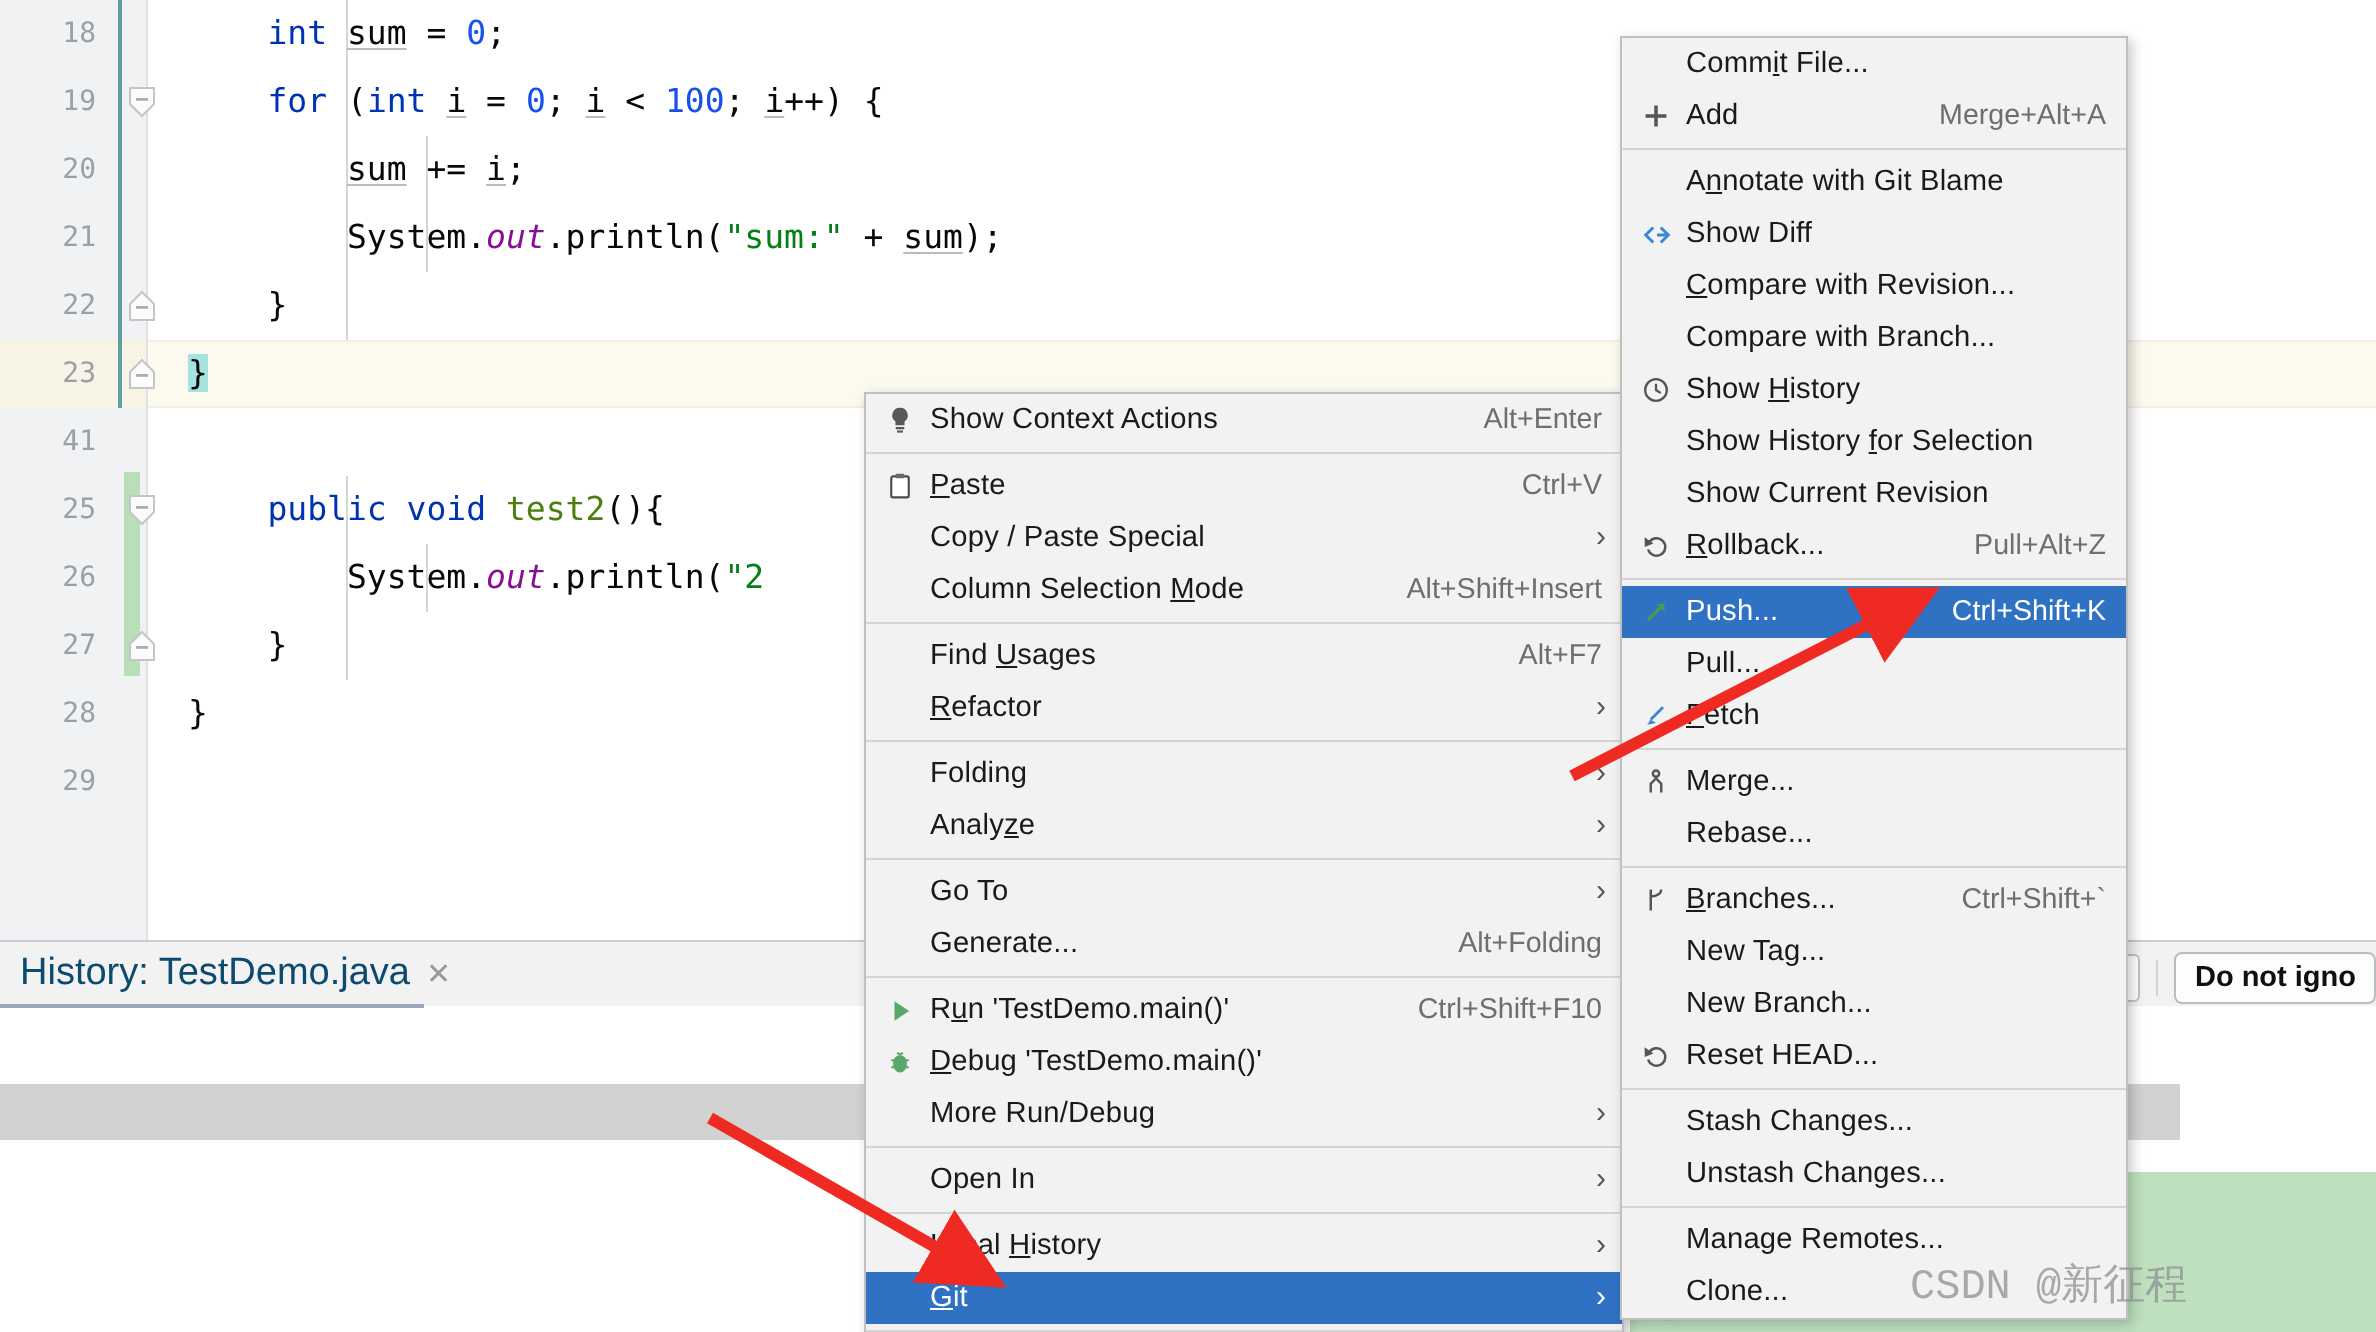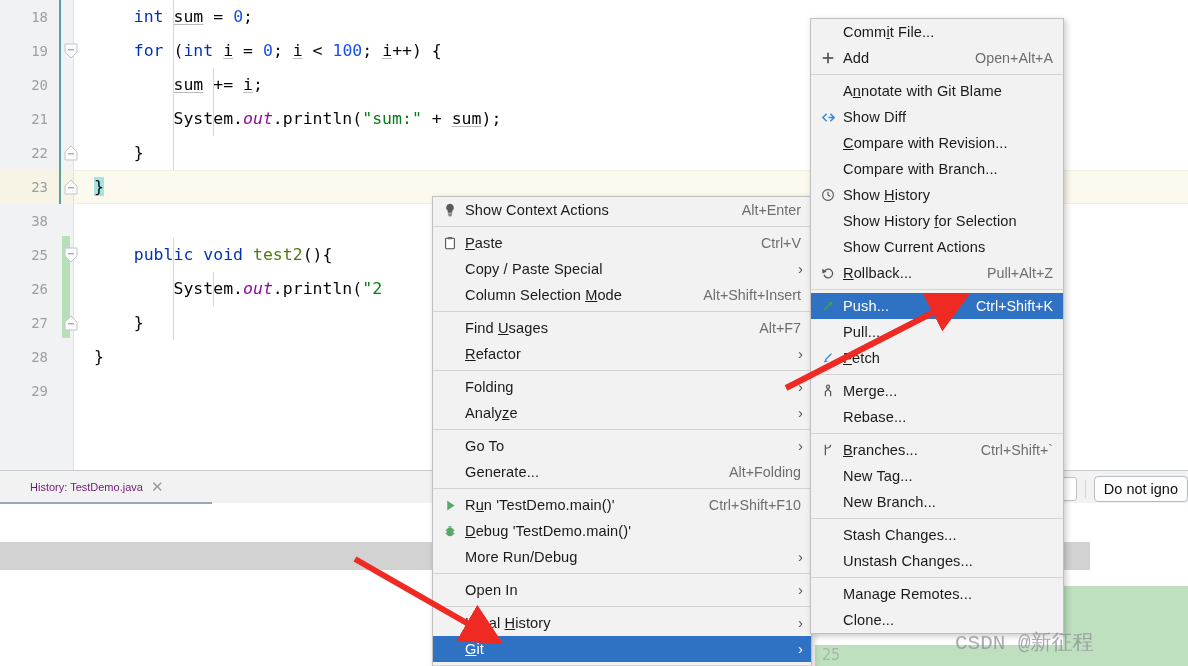--- a/index.html
+++ b/index.html
@@ -41,27 +41,27 @@
   .caretline{position:absolute;left:0;right:0;height:34px;background:#fcfaef;}
   .caretline-border{position:absolute;left:0;right:0;height:1px;background:#f2efe0;}
   .sel{background:#a5e3e0;}
   .indentguide{position:absolute;width:1px;background:#d6d6d6;}
 
   
   #bottompanel{position:absolute;left:0;top:470px;width:1188px;height:196px;background:#ffffff;}
   .panel-sep{position:absolute;left:0;top:0;width:1188px;height:1px;background:#c9ccd0;}
   .tabstrip{position:absolute;left:0;top:1px;width:1188px;height:32px;background:#f2f2f2;}
   .tab{position:absolute;left:0;top:0;height:32px;padding:0 10px 0 10px;display:flex;align-items:center;gap:8px;}
-  .tab-label{font-size:11px;color:#701a75;margin-left:20px;}
+  .tab-label{font-size:19px;color:#0c4a6e;}
   .tab-close{font-size:15px;color:#9a9a9a;}
   .tab-underline{position:absolute;left:0;top:31px;width:212px;height:3px;background:#9aa7bb;}
   .panel-body{position:absolute;left:0;top:34px;width:1188px;height:162px;background:#ffffff;}
   .greyrow{position:absolute;left:0;top:38px;width:1090px;height:28px;background:#d2d2d2;}
 
-  .toolbar-right{position:absolute;right:0;top:1px;height:33px;display:flex;align-items:center;gap:8px;}
+  .toolbar-right{position:absolute;right:0;top:1px;height:33px;display:flex;align-items:center;gap:8px;font-weight:bold;}
   .tb-box{width:20px;height:22px;border:1px solid #bfc3c7;border-radius:3px;background:#fff;}
   .tb-divider{width:1px;height:18px;background:#cfd2d6;}
   .tb-btn{height:24px;border:1px solid #b9bdc2;border-radius:4px;background:#fdfdfd;
           display:flex;align-items:center;padding:0 9px;font-size:14.5px;color:#101010;white-space:nowrap;}
 
   
   .greenblock{position:absolute;left:1063px;top:586px;width:125px;height:80px;background:#bee0be;}
   .greenblock2{position:absolute;left:815px;top:645px;width:373px;height:21px;background:#bee0be;}
   .ghostnum{position:absolute;left:822px;top:645px;font-family:"DejaVu Sans Mono",monospace;
             font-size:15px;color:#a9b6a9;line-height:21px;}
@@ -99,21 +99,21 @@
   <div class="gutter-edge"></div>
 
   <div style="position:absolute;left:0;top:170px;width:73px;height:34px;background:#f7f4e6;"></div>
 
   <div class="linenum" style="top:0px">18</div>
   <div class="linenum" style="top:34px">19</div>
   <div class="linenum" style="top:68px">20</div>
   <div class="linenum" style="top:102px">21</div>
   <div class="linenum" style="top:136px">22</div>
   <div class="linenum" style="top:170px">23</div>
-  <div class="linenum" style="top:204px">38</div>
+  <div class="linenum" style="top:204px">41</div>
   <div class="linenum" style="top:238px">25</div>
   <div class="linenum" style="top:272px">26</div>
   <div class="linenum" style="top:306px">27</div>
   <div class="linenum" style="top:340px">28</div>
   <div class="linenum" style="top:374px">29</div>
 
   <div class="scopebar" style="top:0px;height:204px;"></div>
   <div class="changebar" style="top:236px;height:102px;"></div>
 
   <div class="fold" style="left:63px;top:43px">
@@ -311,21 +311,21 @@
       <span class="lbl">Comm<span class="mn">i</span>t File...</span>
     </div>
     <div class="mi" style="height: 26px;">
       <span class="ic">
         <svg width="14" height="14" viewBox="0 0 16 16">
           <rect x="7" y="2" width="2" height="12" fill="#555"></rect>
           <rect x="2" y="7" width="12" height="2" fill="#555"></rect>
         </svg>
       </span>
       <span class="lbl">Add</span>
-      <span class="acc">Open+Alt+A</span>
+      <span class="acc">Merge+Alt+A</span>
     </div>
     <div class="msep"></div>
     <div class="mi" style="height: 26px;">
       <span class="ic"></span>
       <span class="lbl">A<span class="mn">n</span>notate with Git Blame</span>
     </div>
     <div class="mi" style="height: 26px;">
       <span class="ic">
         <svg width="15" height="15" viewBox="0 0 16 16">
           <path d="M10 4 L14 8 L10 12" stroke="#3a87d8" stroke-width="1.6" fill="none"></path>
@@ -351,21 +351,21 @@
         </svg>
       </span>
       <span class="lbl">Show <span class="mn">H</span>istory</span>
     </div>
     <div class="mi" style="height: 26px;">
       <span class="ic"></span>
       <span class="lbl">Show History <span class="mn">f</span>or Selection</span>
     </div>
     <div class="mi" style="height: 26px;">
       <span class="ic"></span>
-      <span class="lbl">Show Current Actions</span>
+      <span class="lbl">Show Current Revision</span>
     </div>
     <div class="mi" style="height: 26px;">
       <span class="ic">
         <svg width="14" height="14" viewBox="0 0 16 16">
           <path d="M4 6 A5 5 0 1 1 3.5 10" stroke="#555" stroke-width="1.4" fill="none"></path>
           <polygon points="1.5,3 6.5,6.5 1.6,8.6" fill="#555"></polygon>
         </svg>
       </span>
       <span class="lbl"><span class="mn">R</span>ollback...</span>
       <span class="acc">Pull+Alt+Z</span>
@@ -419,20 +419,29 @@
       <span class="lbl"><span class="mn">B</span>ranches...</span>
       <span class="acc">Ctrl+Shift+`</span>
     </div>
     <div class="mi" style="height: 26px;">
       <span class="ic"></span>
       <span class="lbl">New Tag...</span>
     </div>
     <div class="mi" style="height: 26px;">
       <span class="ic"></span>
       <span class="lbl">New Branch...</span>
+    </div>
+    <div class="mi" style="height: 26px;">
+      <span class="ic">
+        <svg width="14" height="14" viewBox="0 0 16 16">
+          <path d="M4 6 A5 5 0 1 1 3.5 10" stroke="#555" stroke-width="1.4" fill="none"></path>
+          <polygon points="1.5,3 6.5,6.5 1.6,8.6" fill="#555"></polygon>
+        </svg>
+      </span>
+      <span class="lbl">Reset HEAD...</span>
     </div>
     <div class="msep"></div>
     <div class="mi" style="height: 26px;">
       <span class="ic"></span>
       <span class="lbl">Stash Changes...</span>
     </div>
     <div class="mi" style="height: 26px;">
       <span class="ic"></span>
       <span class="lbl">Unstash Changes...</span>
     </div>

